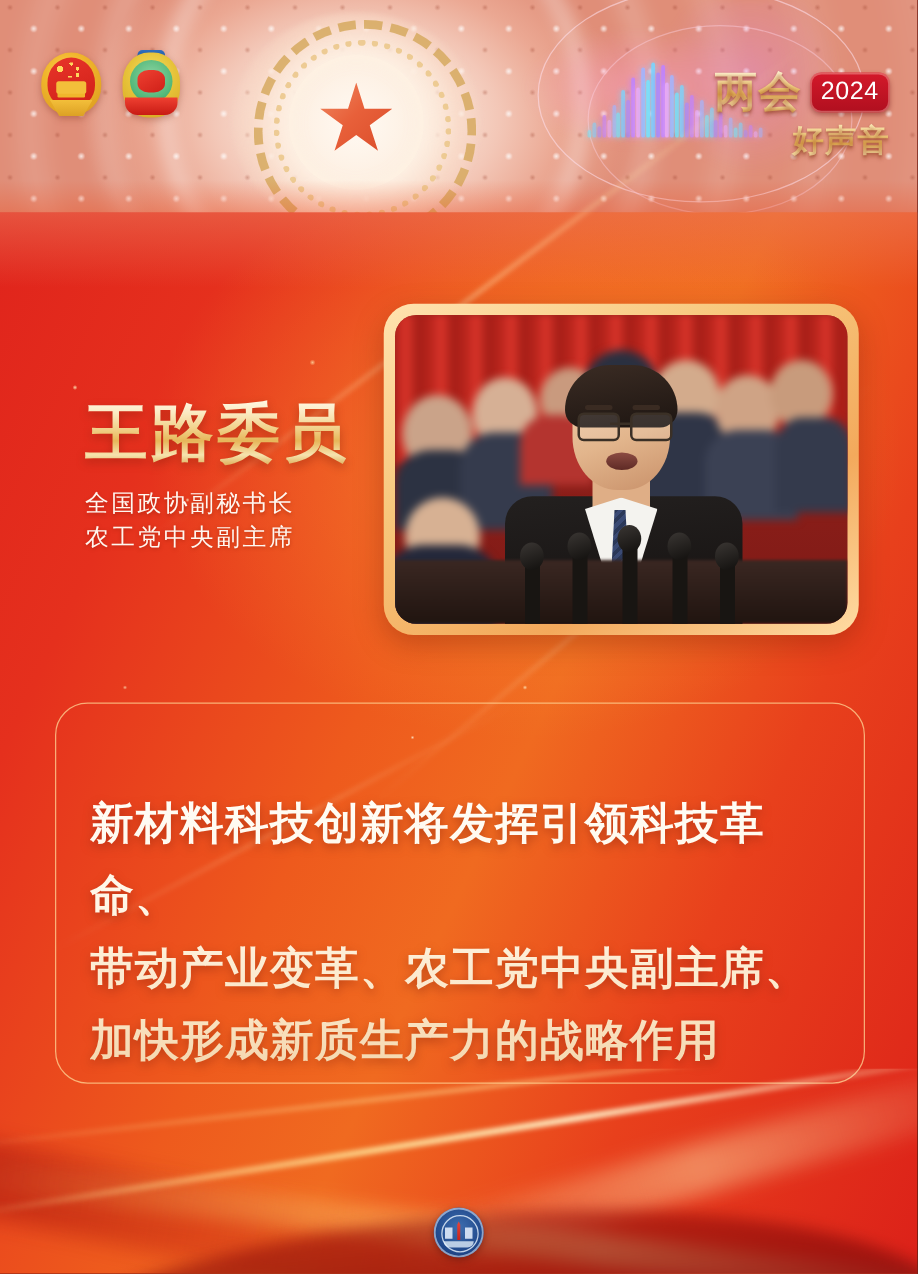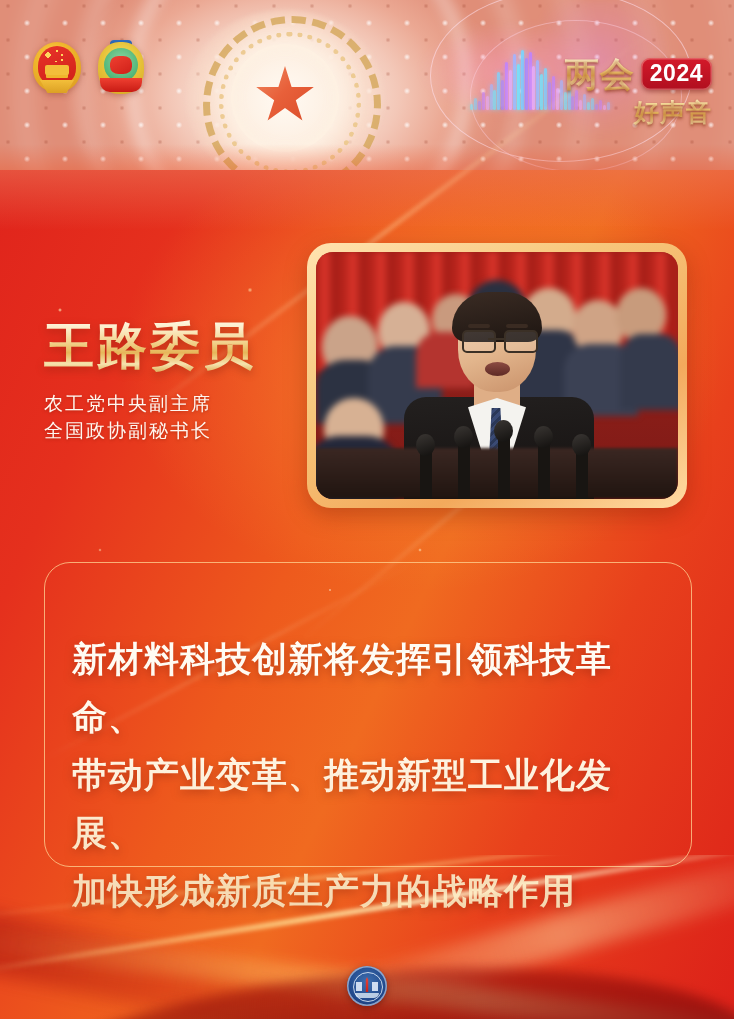--- a/index.html
+++ b/index.html
@@ -108,21 +108,21 @@
     font-family:"DejaVu Sans","Liberation Sans",sans-serif;
     font-weight:bold;letter-spacing:1px;
     background:linear-gradient(180deg,#fff6d9 0%,#f8df9c 26%,#e3b254 54%,#f6e0a4 78%,#d9a23e 100%);
     -webkit-background-clip:text;background-clip:text;color:transparent;
     text-shadow:0 2px 3px rgba(140,50,20,.35);
     filter:drop-shadow(0 1px 1px rgba(130,60,25,.45));}
   .brand-lianghui{font-size:34px;line-height:36px;}
   .brand-haoshengyin{font-size:25px;line-height:38px;margin-top:2px;}
   .badge2024{
     display:inline-block;background:linear-gradient(180deg,#d4192a 0%,#b00f1f 100%);
-    color:#fff;font-weight:bold;font-size:23px;line-height:21px;
+    color:#fff;font-weight:normal;font-size:20px;line-height:21px;
     padding:5px 9px 6px;border-radius:9px;letter-spacing:.5px;
     box-shadow:0 2px 4px rgba(110,20,20,.45), 0 0 0 1.5px rgba(255,220,200,.35) inset;}
 
   
   .body-bg{position:absolute;left:0;top:170px;width:734px;height:849px;overflow:hidden;
     background:
       linear-gradient(115deg,#e0241c 0%,#e5301d 18%,#ee5a1d 42%,#f06a20 55%,#e8401c 74%,#dc2119 100%);}
   .body-bg::before{content:"";position:absolute;left:0;top:0;width:734px;height:849px;
     background:radial-gradient(ellipse 430px 330px at 420px 190px, rgba(255,170,60,.45) 0%, rgba(255,140,40,0) 70%);}
   .topfade{position:absolute;left:0;top:170px;width:734px;height:60px;
@@ -139,21 +139,21 @@
       radial-gradient(circle 2px at 60px 60px,rgba(255,230,180,.9) 0%,rgba(255,230,180,0) 100%),
       radial-gradient(circle 1.6px at 150px 150px,rgba(255,240,200,.8) 0%,rgba(255,240,200,0) 100%),
       radial-gradient(circle 2.4px at 250px 40px,rgba(255,225,170,.75) 0%,rgba(255,225,170,0) 100%),
       radial-gradient(circle 1.8px at 420px 300px,rgba(255,235,190,.8) 0%,rgba(255,235,190,0) 100%),
       radial-gradient(circle 2.2px at 600px 220px,rgba(255,230,180,.7) 0%,rgba(255,230,180,0) 100%),
       radial-gradient(circle 1.5px at 330px 340px,rgba(255,240,210,.8) 0%,rgba(255,240,210,0) 100%),
       radial-gradient(circle 2px at 520px 120px,rgba(255,235,185,.7) 0%,rgba(255,235,185,0) 100%),
       radial-gradient(circle 1.7px at 100px 300px,rgba(255,235,190,.7) 0%,rgba(255,235,190,0) 100%);}
 
   
-  .name-block{position:absolute;left:44px;top:318px;width:250px;}
+  .name-block{position:absolute;left:68px;top:318px;width:250px;}
   .name-main{
     font-size:50px;line-height:56px;font-weight:bold;letter-spacing:3px;
     font-family:"DejaVu Sans","Liberation Sans",sans-serif;
     background:linear-gradient(180deg,#fffaea 0%,#fbeac2 22%,#f1d089 45%,#e6b659 62%,#f6e3ae 82%,#d9a54a 100%);
     -webkit-background-clip:text;background-clip:text;color:transparent;
     filter:drop-shadow(0 3px 4px rgba(130,30,10,.45));}
   .name-sub{margin-top:16px;color:#fff7f0;font-size:19px;line-height:27px;letter-spacing:2px;
     font-family:"DejaVu Sans","Liberation Sans",sans-serif;
     text-shadow:0 1px 3px rgba(140,30,10,.5);}
 
@@ -332,22 +332,22 @@
   <div class="body-bg"></div>
   <div class="topfade"></div>
   <div class="sparkles"></div>
   <div class="diag diag1"></div>
   <div class="diag diag2"></div>
   <div class="diag diag3"></div>
 
   <div class="name-block">
     <div class="name-main">王路委员</div>
     <div class="name-sub">
+      <div>全国政协副秘书长</div>
       <div>农工党中央副主席</div>
-      <div>全国政协副秘书长</div>
     </div>
   </div>
 
   <div class="portrait-wrap">
     <div class="portrait-frame"></div>
     <div class="portrait">
       <div class="pt-curtain"></div>
       <div class="pt-crowd">
         <div class="blob" style="left:6px;top:22px;width:56px;height:62px;background:#caa389;"></div>
         <div class="blob" style="left:0px;top:66px;width:74px;height:64px;background:#2c3242;border-radius:40% 40% 0 0;"></div>
@@ -389,21 +389,21 @@
       <div class="mic" style="left:222px;height:70px;"></div>
       <div class="mic-head" style="left:218px;top:174px;"></div>
       <div class="mic" style="left:260px;height:62px;"></div>
       <div class="mic-head" style="left:256px;top:182px;"></div>
     </div>
   </div>
 
   <div class="quote-box"></div>
   <div class="quote">
     <div>新材料科技创新将发挥引领科技革命、</div>
-    <div>带动产业变革、推动新型工业化发展、</div>
+    <div>带动产业变革、农工党中央副主席、</div>
     <div>加快形成新质生产力的战略作用</div>
   </div>
 
   <div class="ribbons">
     <div class="rb rb4"></div>
     <div class="rb rb3"></div>
     <div class="rb rb5"></div>
     <div class="rb rb2"></div>
     <div class="rb rb1"></div>
     <div class="darkwave"></div>

